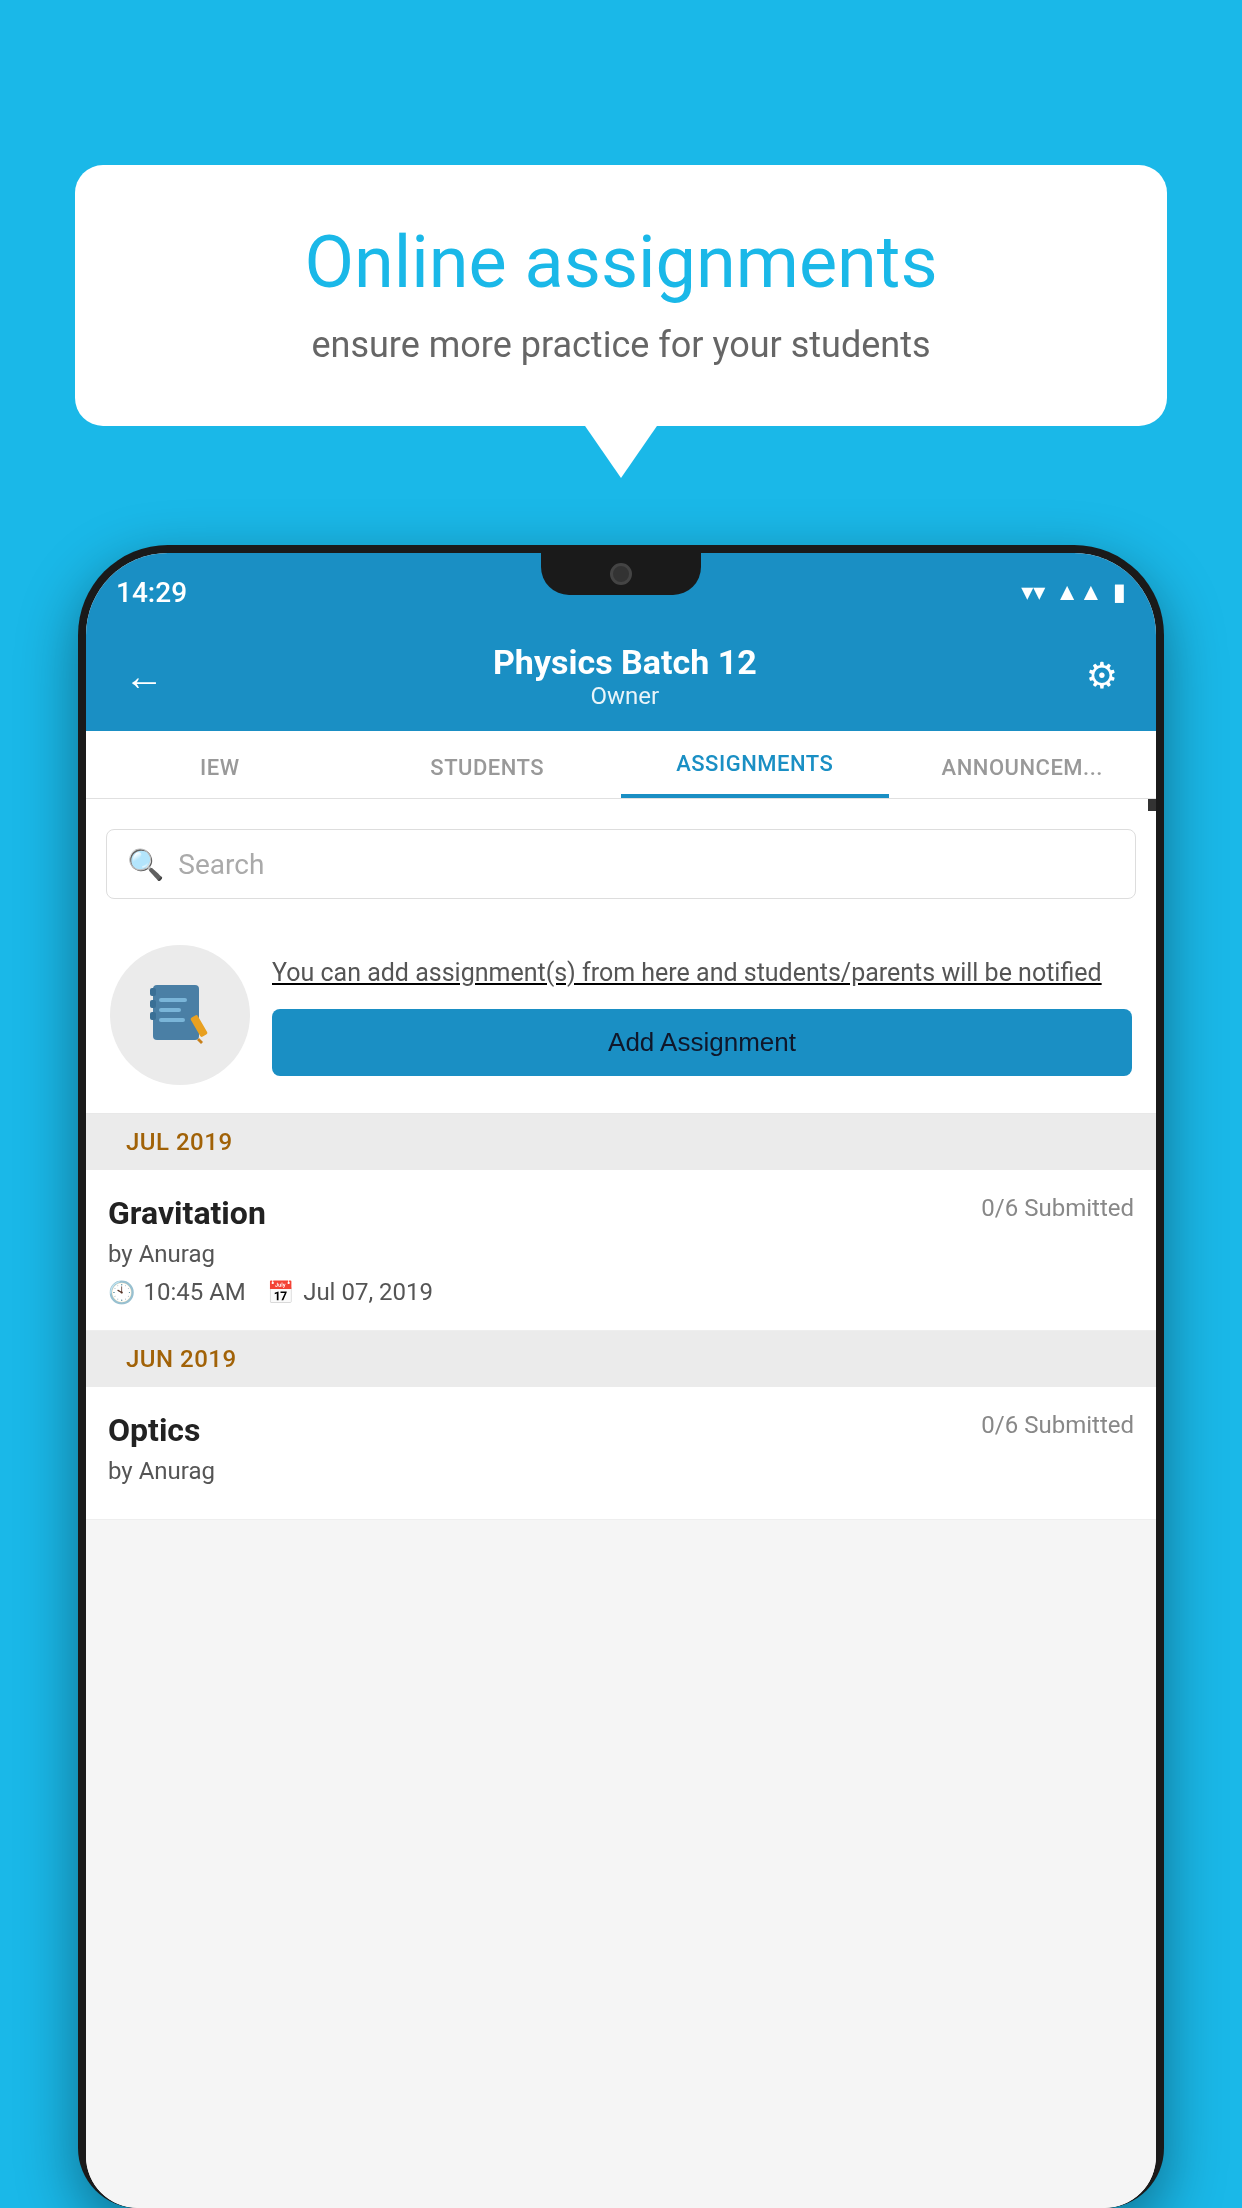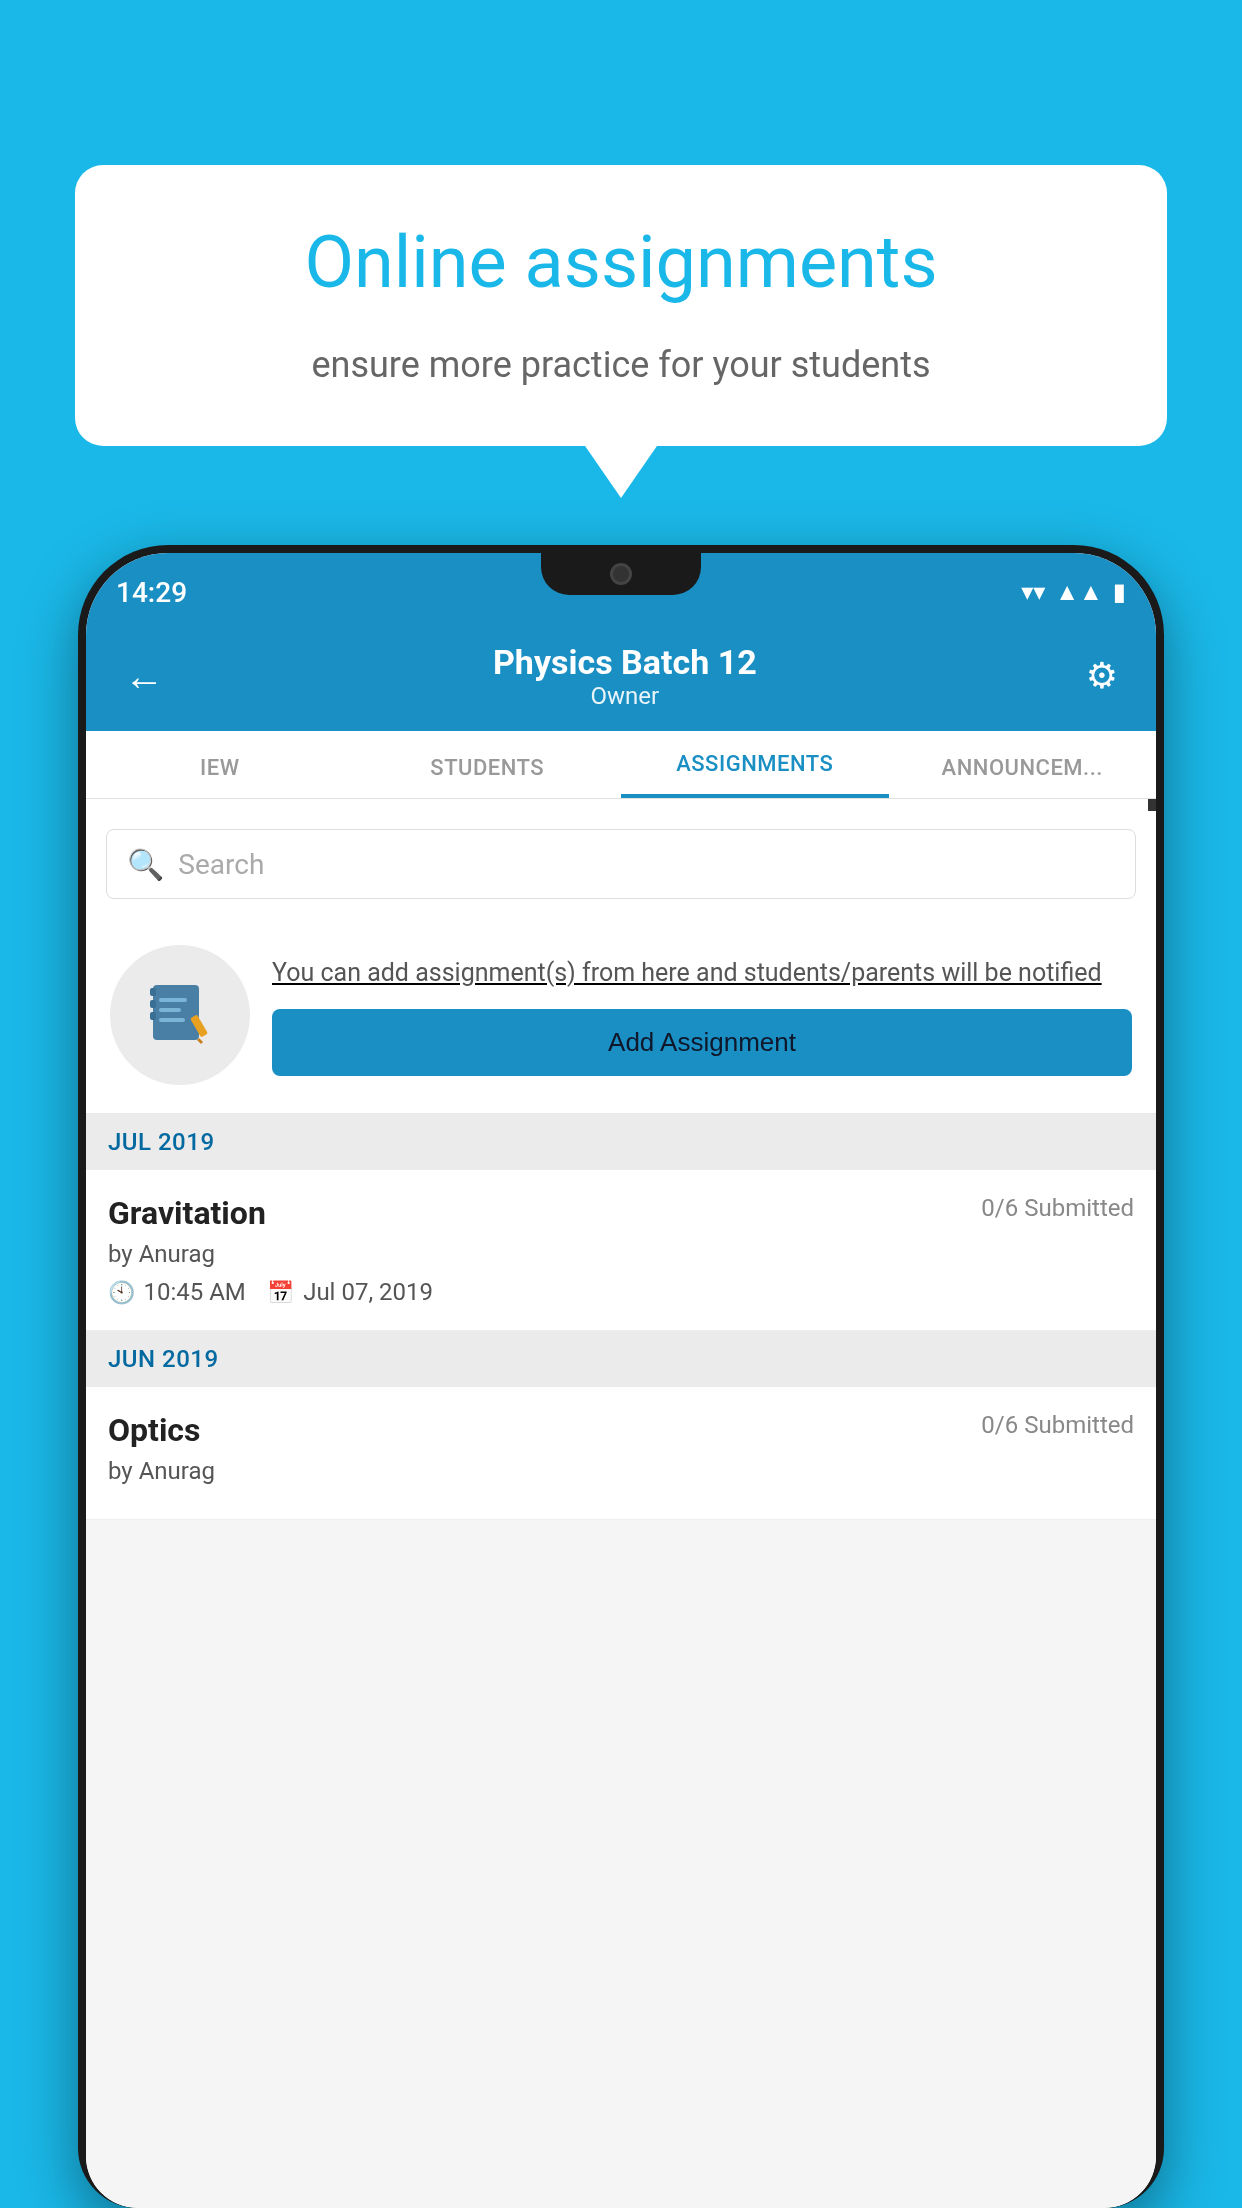--- a/index.html
+++ b/index.html
@@ -40,21 +40,21 @@
       border-left: 38px solid transparent;
       border-right: 38px solid transparent;
       border-top: 55px solid white;
     }
 
     .speech-bubble .title {
       font-size: 72px;
       color: #1ab8e8;
       font-weight: 400;
       line-height: 1.2;
-      margin-bottom: 38px;
+      margin-bottom: 18px;
     }
 
     .speech-bubble .subtitle {
       font-size: 36px;
       color: #666;
       font-weight: 400;
     }
 
     
     .phone-frame {
@@ -293,23 +293,23 @@
       padding: 18px 28px;
       font-size: 26px;
       font-weight: 500;
       cursor: pointer;
       width: 100%;
     }
 
     
     .section-header {
       background: #ebebeb;
-      padding: 14px 22px;
-      font-size: 24px;
-      color: #0369a1;
+      padding: 14px 40px;
+      font-size: 24px;
+      color: #a16207;
       font-weight: 500;
       letter-spacing: 0.5px;
     }
 
     
     .assignment-item {
       background: white;
       padding: 24px 22px;
       border-bottom: 1px solid #eee;
     }

